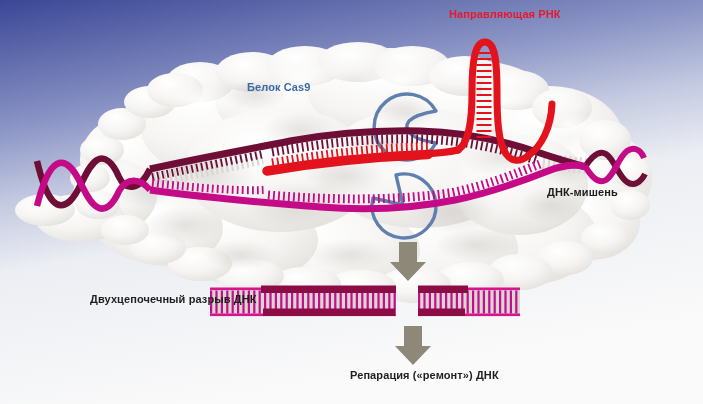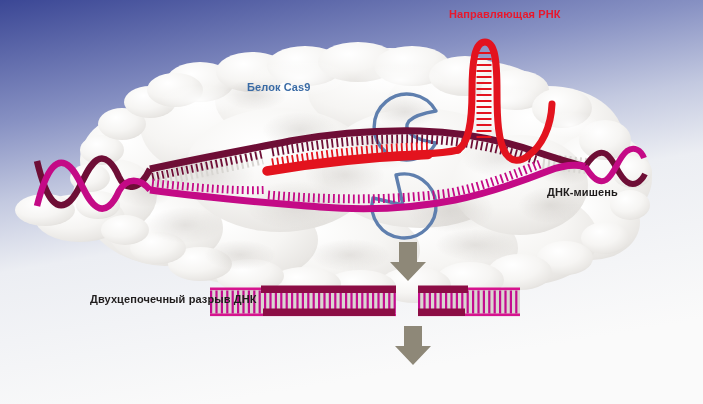--- a/index.html
+++ b/index.html
@@ -195,14 +195,15 @@
       <rect x="418" y="285.5" width="50" height="7.5"></rect>
       <rect x="418" y="308.5" width="47" height="7.5"></rect>
     </g>
   </g>
 </svg>
 
 <div class="lbl lbl-guide">Направляющая РНК</div>
 <div class="lbl lbl-cas9">Белок Cas9</div>
 <div class="lbl lbl-target">ДНК-мишень</div>
 <div class="lbl lbl-dsb">Двухцепочечный разрыв ДНК</div>
+<div class="lbl lbl-repair">Репарация («ремонт») ДНК</div>
 
 </div>
 
 </body></html>

